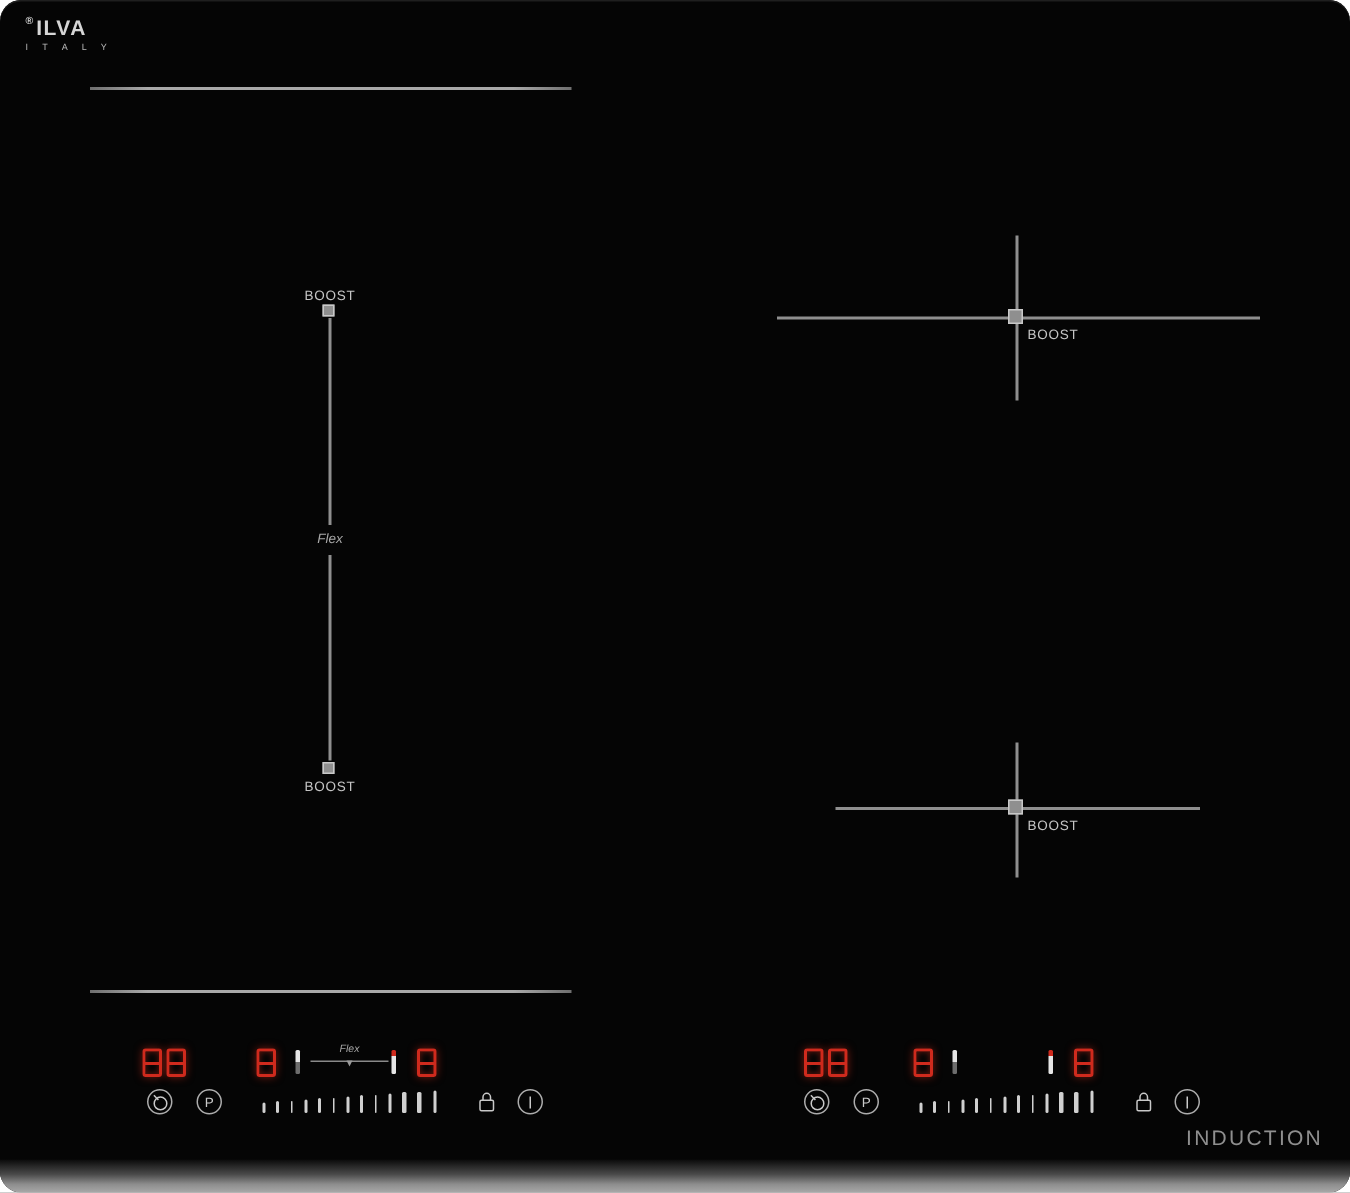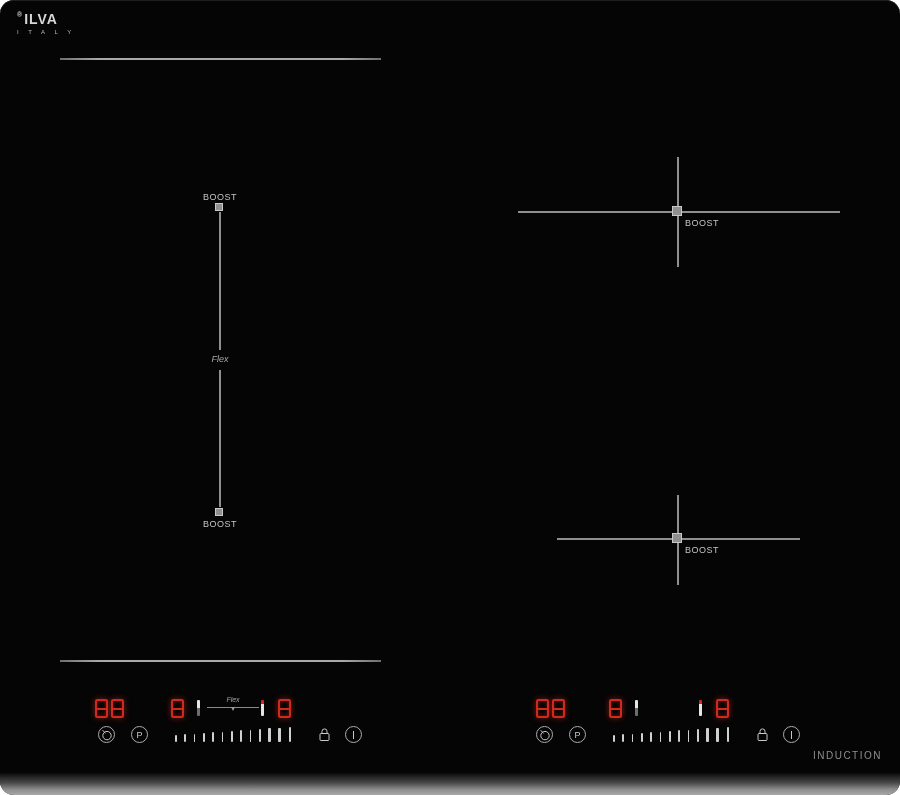--- a/index.html
+++ b/index.html
@@ -43,21 +43,21 @@
                 border-left:2px solid transparent;border-right:2px solid transparent;
                 border-top:4px solid #9a9a9a;}
   
   .key{position:absolute;width:17px;height:17px;border:1px solid #adadad;border-radius:50%;
        display:flex;align-items:center;justify-content:center;color:#c9c9c9;
        font-size:9px;box-sizing:border-box;}
   .key .pwr-line{width:1.5px;height:8px;background:#c9c9c9;}
   .slider{position:absolute;display:flex;justify-content:space-between;
           align-items:flex-end;width:116px;height:17px;}
   .slider .tick{display:inline-block;width:1.6px;background:#d0d0d0;border-radius:1px;}
-  .induction{position:absolute;right:18px;top:750px;color:#8f8f8f;font-size:10px;
+  .induction{position:absolute;right:18px;top:750px;color:#8f8f8f;font-size:14px;
              letter-spacing:1.5px;}
   svg{display:block;}
 </style>
 </head>
 <body>
 
 <div class="stage">
   <div class="hob">
 
     <div class="brand">

